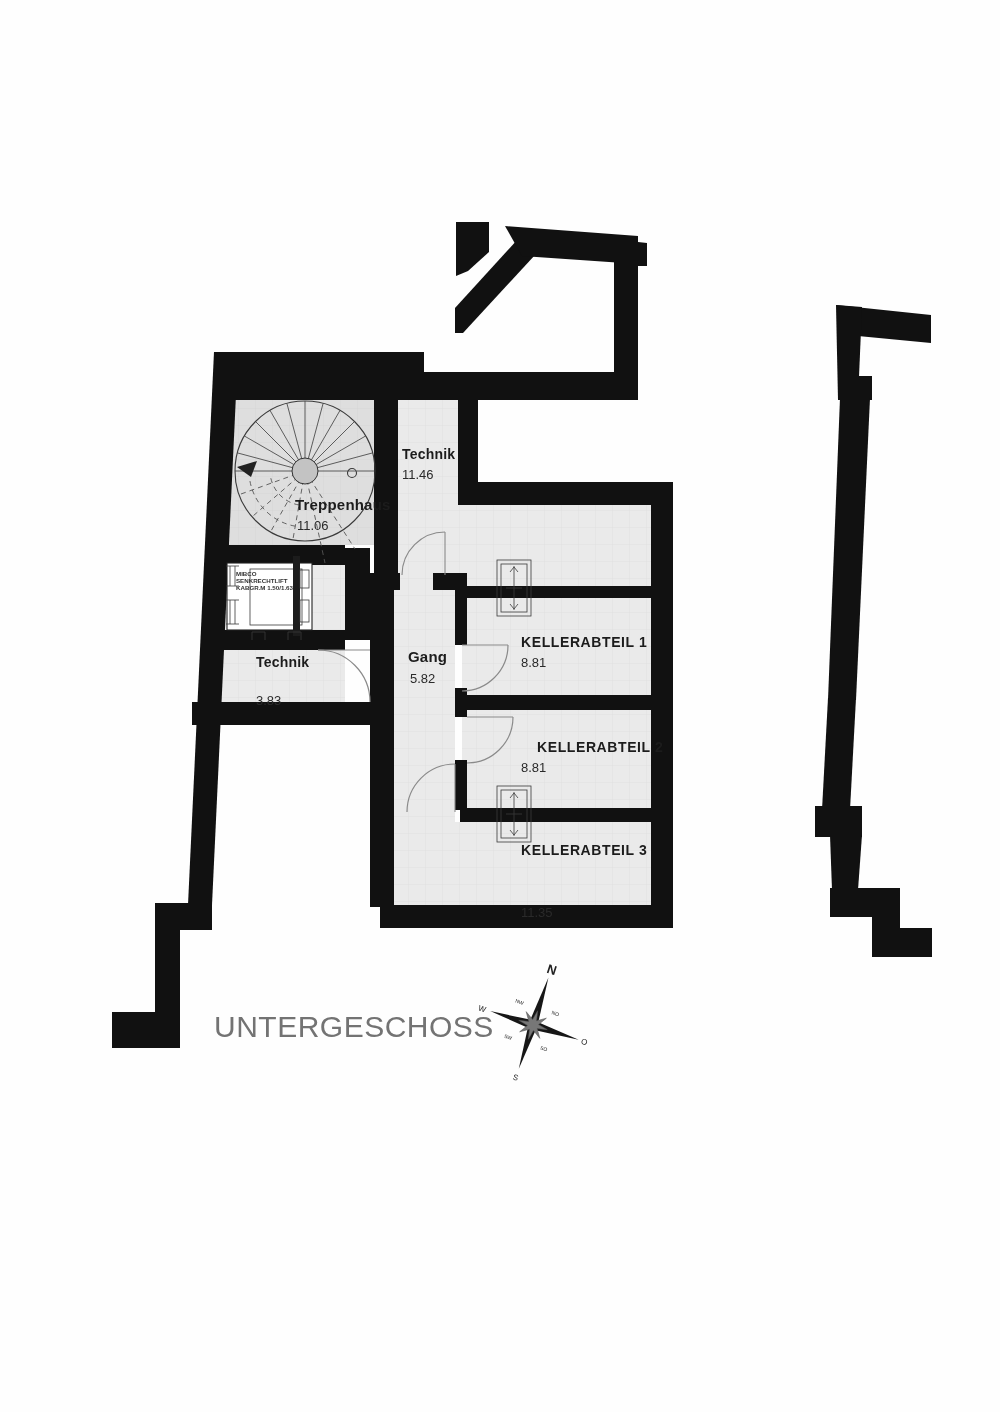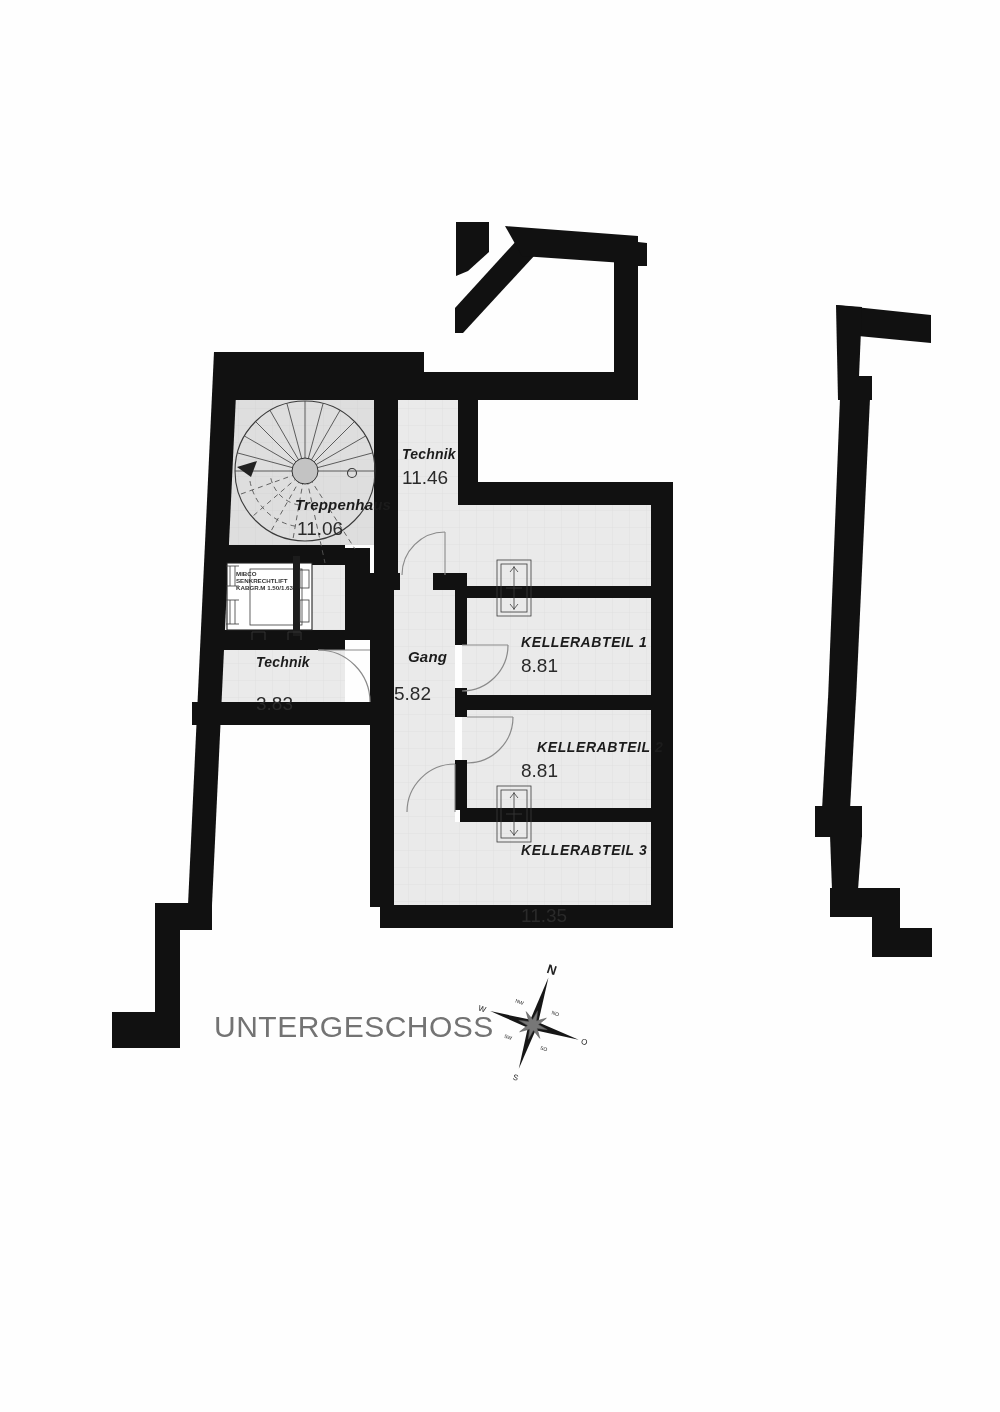--- a/index.html
+++ b/index.html
@@ -23,23 +23,23 @@
   .plan-svg{position:absolute;left:0;top:0;width:1000px;height:1412px;display:block;}
   .wall{fill:var(--wall);stroke:none;}
   .roomfill{fill:url(#gridLight);}
   .roomfill-dark{fill:url(#gridDark);}
   .thinline{stroke:var(--thin);stroke-width:1.1;fill:none;}
   .hairline{stroke:var(--thin);stroke-width:0.8;fill:none;}
   .dash{stroke:#555;stroke-width:0.9;fill:none;stroke-dasharray:5 4;}
   .arc{stroke:var(--arc);stroke-width:1.2;fill:none;}
   .leaf{stroke:var(--arc);stroke-width:1.1;}
   .label{position:absolute;white-space:nowrap;color:var(--ink);}
-  .room-name{font-weight:bold;font-size:14px;letter-spacing:0.2px;font-style:italic;}
+  .room-name{font-weight:bold;font-size:14px;letter-spacing:0.2px;}
   .room-name.big{font-size:15px;}
-  .room-area{font-size:19px;color:#2a2a2a;}
+  .room-area{font-size:13px;color:#2a2a2a;}
   .caps{letter-spacing:0.6px;}
   .lift-note{font-size:6.5px;line-height:7.5px;letter-spacing:0;color:#333;font-weight:bold;transform:scale(0.95);transform-origin:left top;}
   .title{font-size:30px;font-weight:normal;letter-spacing:0.5px;color:#737373;}
   .compass-letter{font-family:"Liberation Sans",sans-serif;fill:#222;}
 </style>
 </head>
 <body>
 
 <div class="page">
 
@@ -240,21 +240,21 @@
   <div class="label room-name big" style="left:295px;top:496px;">Treppenhaus</div>
   <div class="label room-area" style="left:297px;top:518px;">11.06</div>
 
   <div class="label room-name" style="left:402px;top:446px;">Technik</div>
   <div class="label room-area" style="left:402px;top:467px;">11.46</div>
 
   <div class="label room-name" style="left:256px;top:654px;">Technik</div>
   <div class="label room-area" style="left:256px;top:676px;margin-top:17px;">3.83</div>
 
   <div class="label room-name big" style="left:408px;top:648px;">Gang</div>
-  <div class="label room-area" style="left:394px;top:671px;margin-top:12px;">5.82</div>
+  <div class="label room-area" style="left:410px;top:671px;">5.82</div>
 
   <div class="label room-name caps" style="left:521px;top:634px;">KELLERABTEIL 1</div>
   <div class="label room-area" style="left:521px;top:655px;">8.81</div>
 
   <div class="label room-name caps" style="left:521px;top:739px;margin-left:16px;">KELLERABTEIL 2</div>
   <div class="label room-area" style="left:521px;top:760px;">8.81</div>
 
   <div class="label room-name caps" style="left:521px;top:842px;">KELLERABTEIL 3</div>
   <div class="label room-area" style="left:521px;top:905px;">11.35</div>
 

